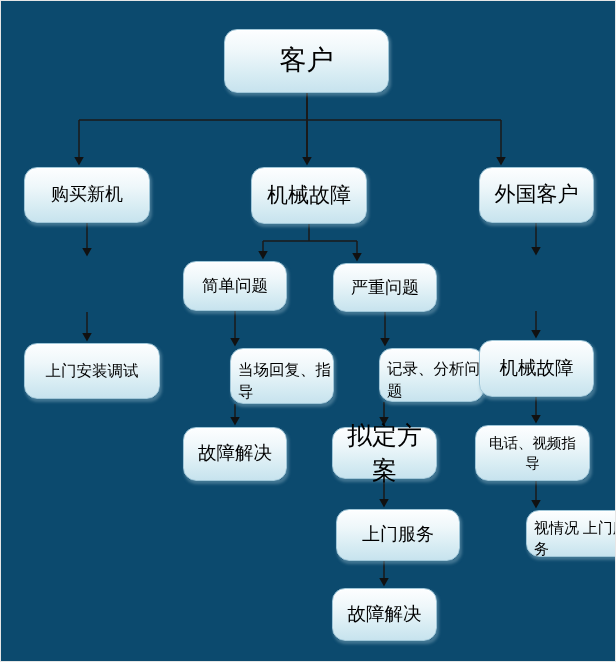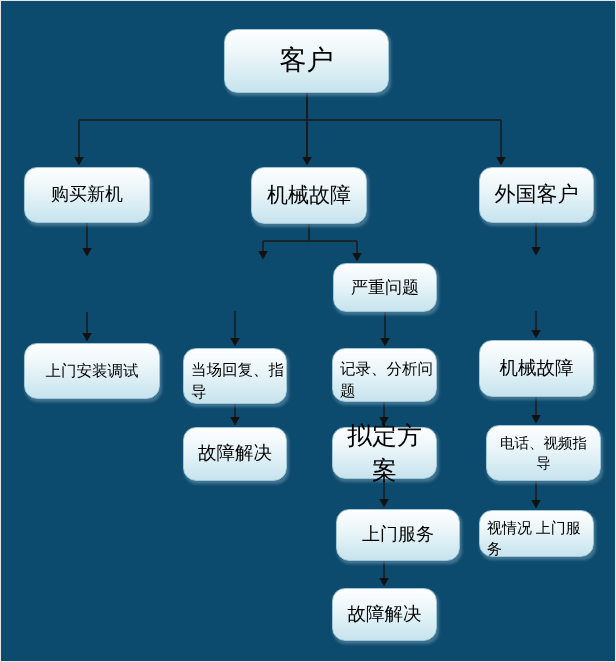--- a/index.html
+++ b/index.html
@@ -23,20 +23,21 @@
     background:linear-gradient(180deg,#fdfeff 0%,#eef7fa 35%,#d7ecf3 72%,#c7e3ee 100%);
     box-shadow:1.5px 2.5px 3px rgba(130,170,190,.45), inset 0 1px 1px #ffffff;
     color:#000;
     line-height:1.4;
     padding:2px 6px;
   }
   .node.wrap{
     justify-content:center;
     text-align:left;
     padding:12px 2px 2px 7px;
+    margin-left:47px;
   }
   .lbl{display:inline-block;}
 </style>
 </head>
 <body>
 
 <div class="canvas">
 
   <svg class="connectors" viewBox="0 0 616 662">
     <defs>
@@ -76,20 +77,23 @@
 
 
   <div class="node" style="left:23px;top:342px;width:136px;height:56px;font-size:15.5px">
     <span class="lbl">上门安装调试</span>
   </div>
 
   <div class="node" style="left:250px;top:166px;width:116px;height:57px;font-size:21px">
     <span class="lbl">机械故障</span>
   </div>
 
+  <div class="node" style="left:182px;top:260px;width:104px;height:50px;font-size:16.5px">
+    <span class="lbl">简单问题</span>
+  </div>
 
   <div class="node wrap" style="left:182px;top:347px;width:104px;height:56px;font-size:15.5px">
     <span class="lbl">当场回复、指导</span>
   </div>
 
   <div class="node" style="left:182px;top:426px;width:104px;height:54px;font-size:18.5px">
     <span class="lbl">故障解决</span>
   </div>
 
   <div class="node wrap" style="left:331px;top:347px;width:105px;height:54px;font-size:15.5px">
@@ -114,21 +118,21 @@
 
   <div class="node" style="left:478px;top:166px;width:115px;height:56px;font-size:21px">
     <span class="lbl">外国客户</span>
   </div>
 
 
   <div class="node" style="left:478px;top:339px;width:115px;height:57px;font-size:18.5px">
     <span class="lbl">机械故障</span>
   </div>
 
-  <div class="node" style="left:485px;top:424px;width:115px;height:56px;font-size:14.5px">
+  <div class="node" style="left:474px;top:424px;width:115px;height:56px;font-size:14.5px">
     <span class="lbl">电话、视频指导</span>
   </div>
 
   <div class="node wrap" style="left:478px;top:509px;width:115px;height:47px;font-size:15px">
     <span class="lbl">视情况 上门服务</span>
   </div>
 
 </div>
 
 </body></html>

